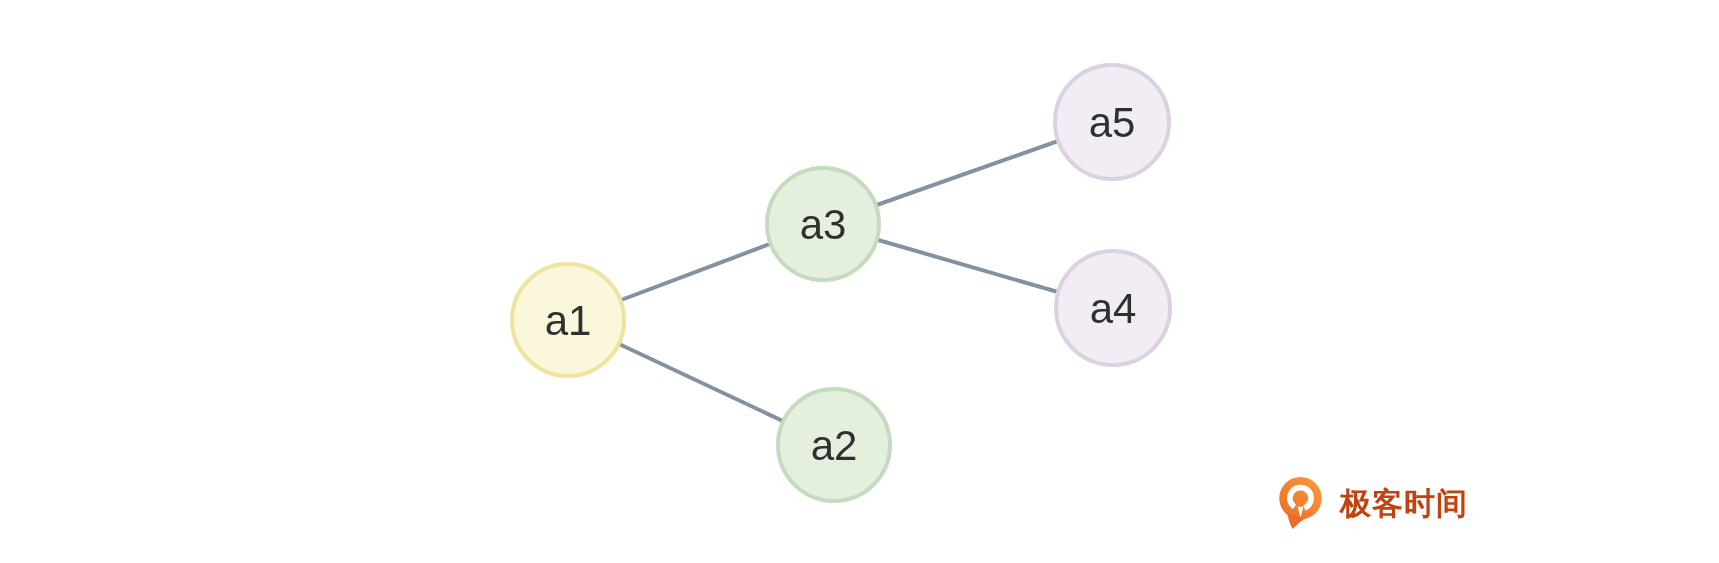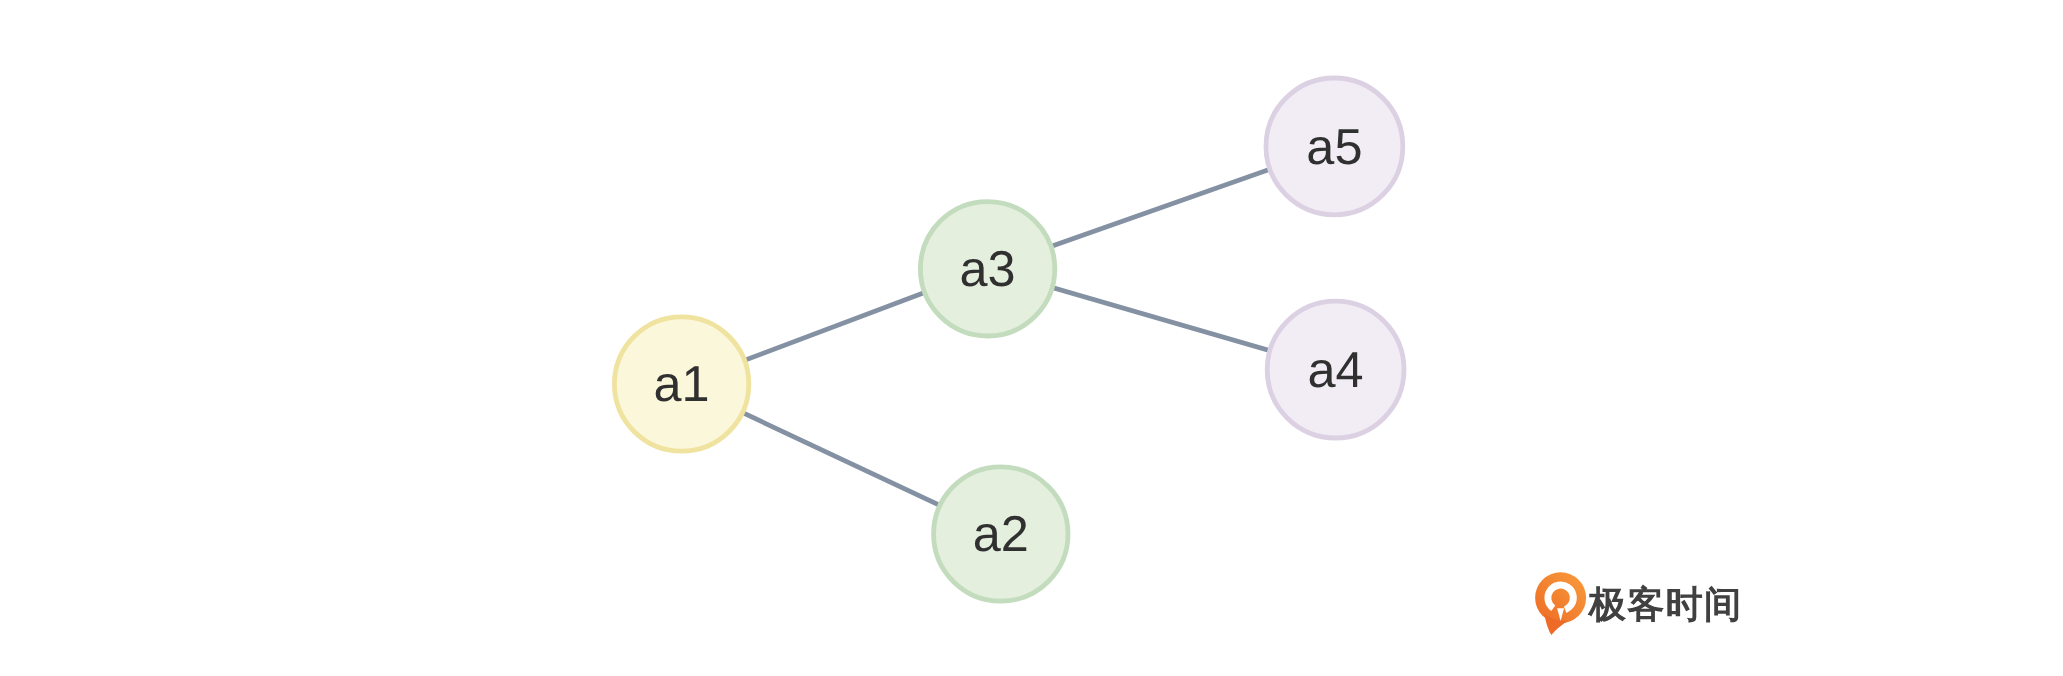--- a/index.html
+++ b/index.html
@@ -37,25 +37,25 @@
     height: 58px;
     display: flex;
     align-items: center;
   }
   .logo-icon {
     width: 47px;
     height: 56px;
     display: block;
   }
   .logo-text {
-    margin-left: 0;
+    margin-left: 16px;
     font-size: 31px;
     font-weight: 600;
     letter-spacing: 1px;
-    color: #404040;
+    color: #c2410c;
     line-height: 1;
     font-family: "Liberation Sans", "DejaVu Sans", sans-serif;
   }
 </style>
 </head>
 <body>
 
 <div class="canvas">
 
   <svg id="graph-svg" xmlns="http://www.w3.org/2000/svg" viewBox="0 0 1719 563">

